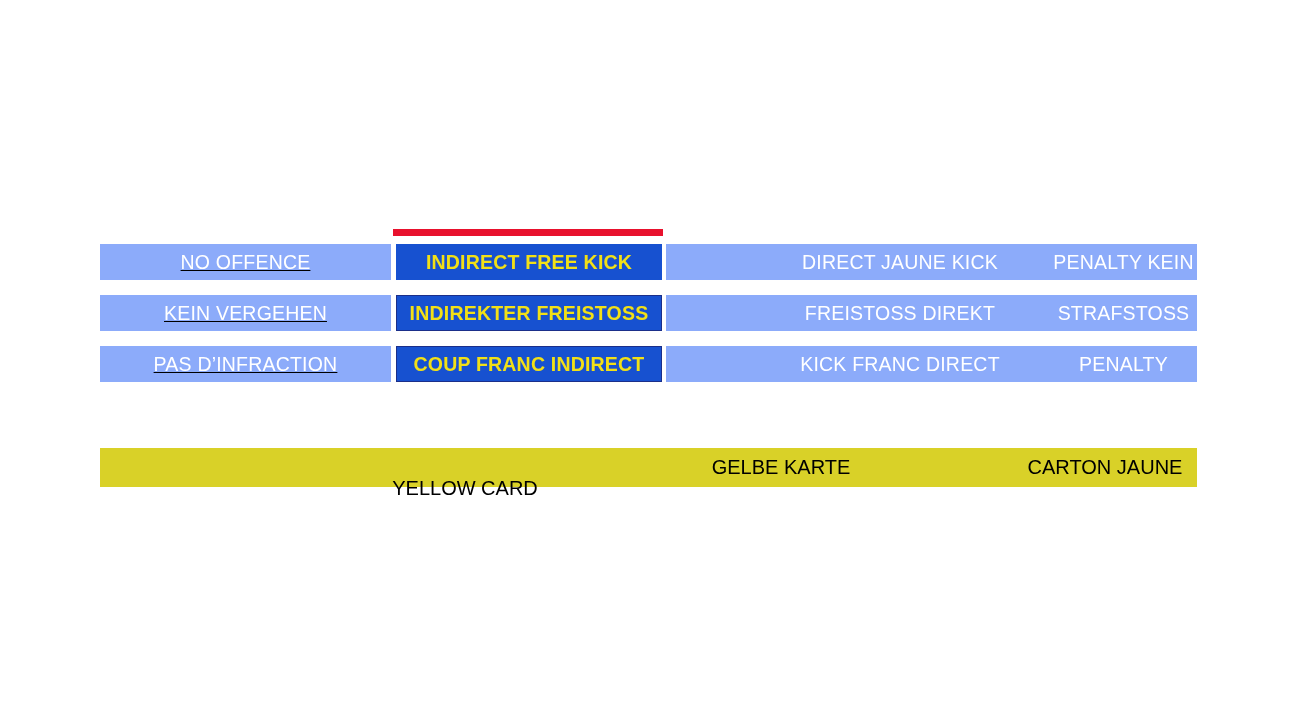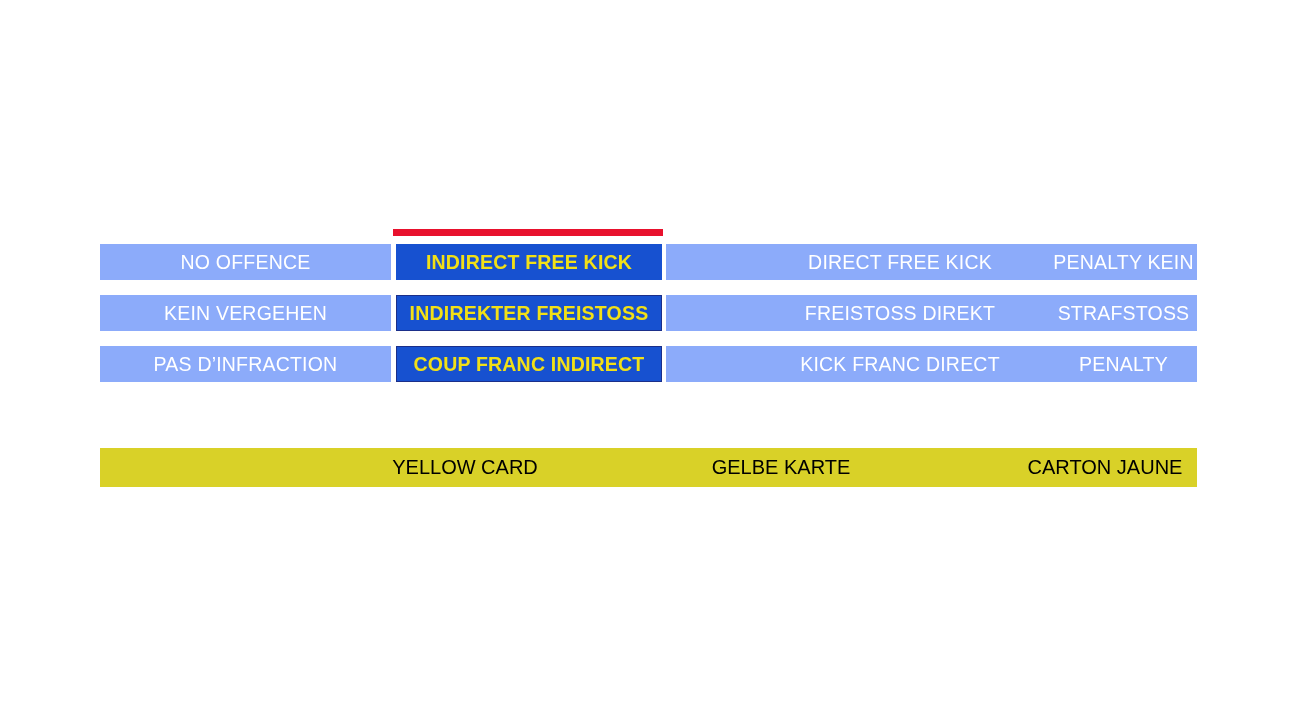--- a/index.html
+++ b/index.html
@@ -50,20 +50,21 @@
   .cell-left {
     position: absolute;
     left: 0;
     top: 0;
     width: 291px;
     height: 36px;
     background: #8cabfa;
     display: flex;
     align-items: center;
     justify-content: center;
+    text-decoration: underline;
   }
   .cell-left .label {
     color: #ffffff;
     font-size: 19.5px;
     font-weight: 400;
     letter-spacing: 0.2px;
     white-space: nowrap;
   }
 
   
@@ -130,40 +131,40 @@
     top: 0;
     height: 39px;
     display: flex;
     align-items: center;
     justify-content: center;
     color: #000000;
     font-size: 20px;
     font-weight: 400;
     white-space: nowrap;
   }
-  .card-bar .label.c0 { left: 182px; width: 366px; }
+  .card-bar .label.c0 { left: 182px; width: 366px; margin-top: 21px; }
   .card-bar .label.c1 { left: 498px; width: 366px; }
   .card-bar .label.c2 { left: 822px; width: 366px; text-align: center; }
 </style>
 </head>
 <body>
 
 <div id="stage">
 
   <div class="red-bar"></div>
 
   <div class="term-row r0">
     <div class="cell-left">
       <span class="label">NO OFFENCE</span>
     </div>
     <div class="cell-mid">
       <span class="label">INDIRECT FREE KICK</span>
     </div>
     <div class="cell-right">
-      <span class="label a">DIRECT FREE KICK</span>
+      <span class="label a">DIRECT JAUNE KICK</span>
       <span class="label b">PENALTY KEIN</span>
     </div>
   </div>
 
   <div class="term-row r1">
     <div class="cell-left">
       <span class="label">KEIN VERGEHEN</span>
     </div>
     <div class="cell-mid">
       <span class="label">INDIREKTER FREISTOSS</span>

